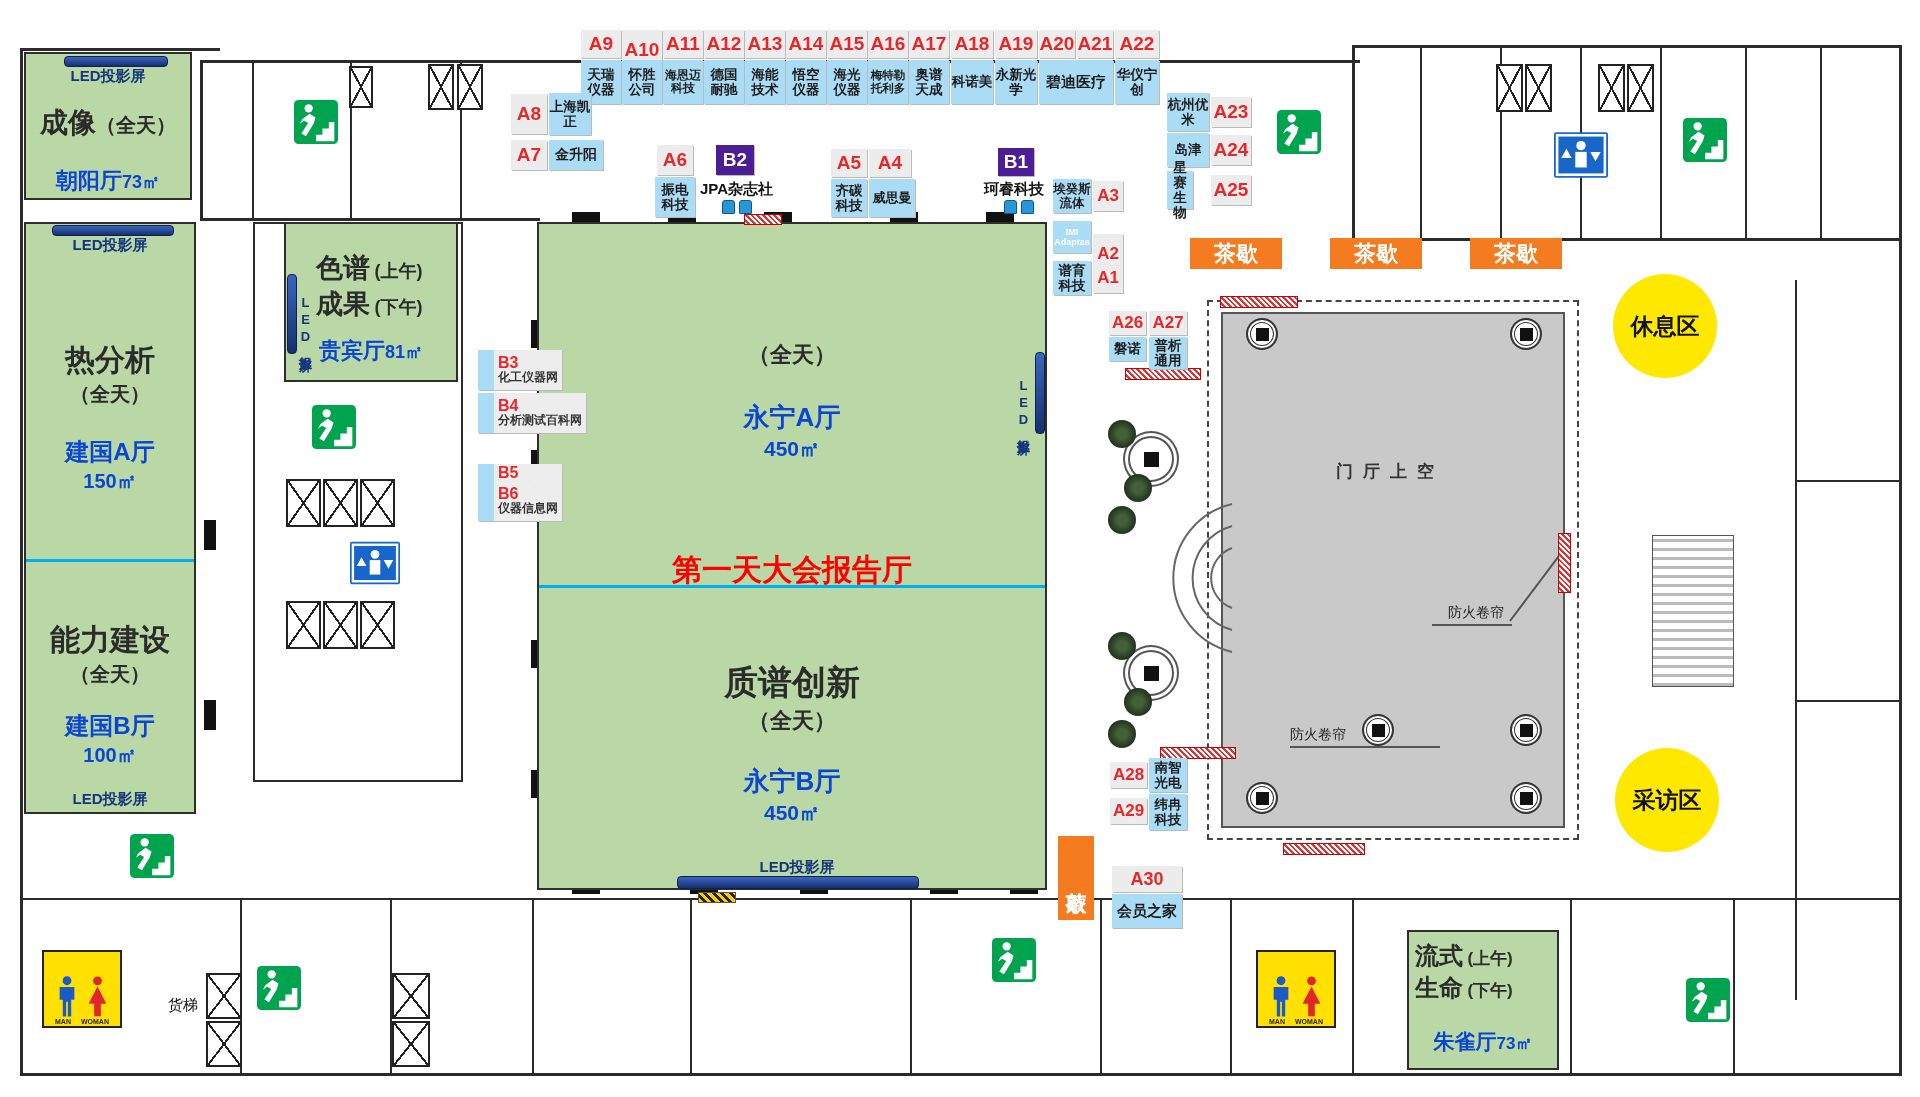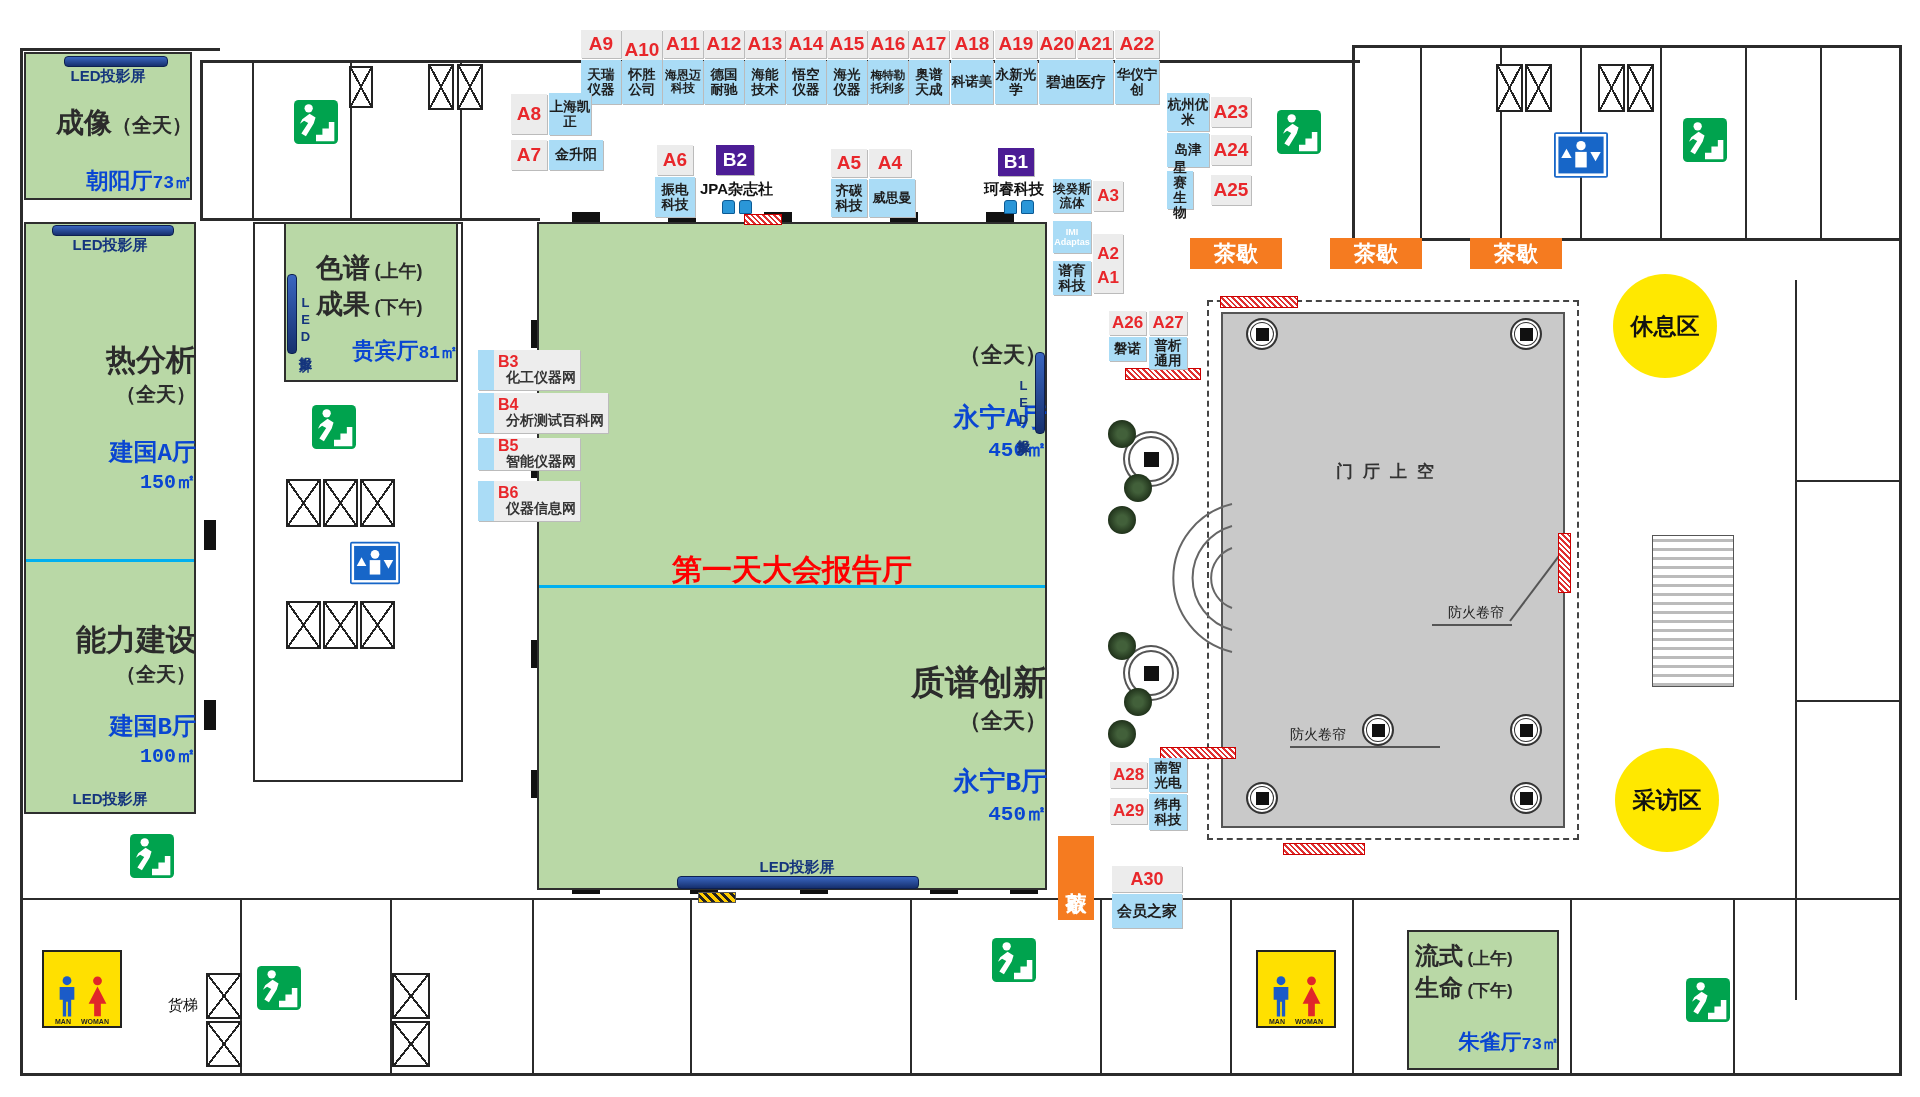--- a/index.html
+++ b/index.html
@@ -9,37 +9,37 @@
   
   .wall{position:absolute;background:#2b2b2b;}
   .stub{position:absolute;background:#111;}
   .outline{position:absolute;border:2px solid #2b2b2b;background:transparent;}
   
   .room{position:absolute;background:#b9d8a6;border:2.5px solid #2e2e2e;box-sizing:border-box;}
   .room-topic{font-weight:bold;color:#2b2b2b;}
   .room-time{font-weight:bold;color:#2b2b2b;}
   .hall-name{font-weight:bold;color:#0a46d2;}
   .hall-area{font-weight:bold;color:#0a46d2;}
-  .center{text-align:right;font-family:Liberation Mono, monospace;}
+  .center{text-align:center;}
   
   .led-bar{position:absolute;background:linear-gradient(#3a66c0,#16306e);border-radius:4px;border:1px solid #0d2050;}
   .led-label{position:absolute;color:#15357d;font-weight:bold;font-size:15px;text-align:center;}
   .vtext{writing-mode:vertical-rl;text-orientation:upright;letter-spacing:2px;}
   
   .chip-id{position:absolute;background:#ececec;color:#e8272b;font-weight:bold;
            display:flex;align-items:center;justify-content:center;font-size:19px;box-shadow:1px 1px 0 #bbb;}
   .chip-id.purple{background:#4c1d95;color:#fff;}
   .chip-name{position:absolute;background:#aadcf6;color:#1d1d1d;font-weight:bold;font-size:13.5px;line-height:1.12;
            display:flex;align-items:center;justify-content:center;text-align:center;box-shadow:1px 1px 0 #bbb;}
   .chip-plain{position:absolute;color:#111;font-weight:bold;font-size:15px;white-space:nowrap;}
   .bchip{position:absolute;display:flex;box-shadow:1px 1px 0 #bbb;}
   .bchip .bsq{width:16px;background:#aadcf6;}
   .bchip .bbody{background:#ededed;padding:1px 4px;display:flex;flex-direction:column;justify-content:center;}
   .bchip .bid{color:#e8272b;font-weight:bold;font-size:16px;line-height:1;}
-  .bchip .bsub{color:#333;font-weight:bold;font-size:14px;line-height:1.1;white-space:nowrap;margin-left:8px;}
+  .bchip .bsub{color:#333;font-weight:bold;font-size:12px;line-height:1.1;white-space:nowrap;}
   .mini-chair{width:11px;height:12px;background:#2a96d8;border:1px solid #0c5a94;border-radius:3px 3px 1px 1px;display:inline-block;margin:0 2px;}
   
   .tea{position:absolute;background:#f57b20;color:#fff;font-weight:bold;font-size:22px;
        display:flex;align-items:center;justify-content:center;}
   .zone-circle{position:absolute;background:#ffe800;border-radius:50%;color:#111;font-weight:bold;font-size:23px;
        display:flex;align-items:center;justify-content:center;}
   
   .atrium-dash{position:absolute;border:2px dashed #444;}
   .atrium{position:absolute;background:#c9c9c9;border:2px solid #555;}
   .atrium-label{position:absolute;color:#333;font-size:17px;letter-spacing:10px;font-weight:bold;text-align:center;}
@@ -361,21 +361,21 @@
         <span class="bsub">化工仪器网</span>
       </div>
   </div>
   <div class="bchip" style="left:478px;top:393px;height:40px">
     <div class="bsq"></div>
     <div class="bbody">
         <span class="bid">B4</span>
         <span class="bsub">分析测试百科网</span>
       </div>
   </div>
-  <div class="bchip" style="left:478px;top:438px;height:32px">
+  <div class="bchip" style="left:478px;top:464px;height:32px">
     <div class="bsq"></div>
     <div class="bbody">
         <span class="bid">B5</span>
         <span class="bsub">智能仪器网</span>
       </div>
   </div>
   <div class="bchip" style="left:478px;top:481px;height:40px">
     <div class="bsq"></div>
     <div class="bbody">
         <span class="bid">B6</span>

